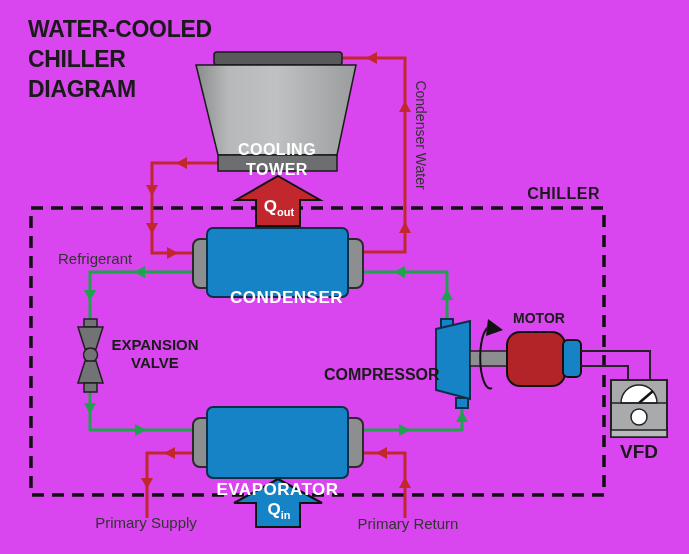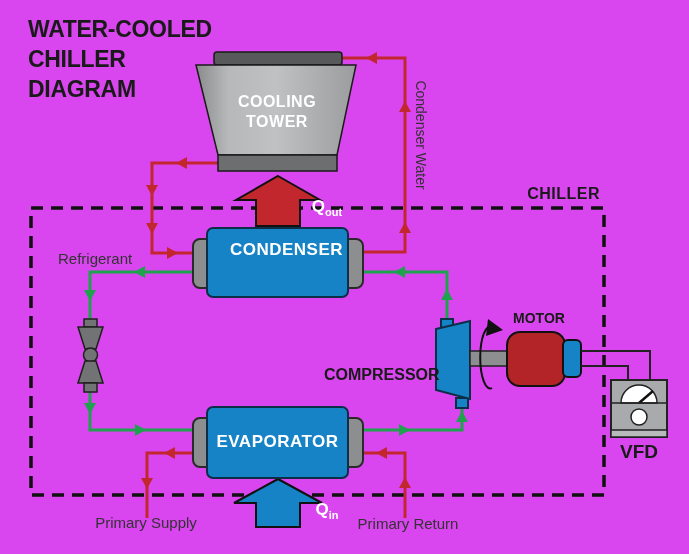--- a/index.html
+++ b/index.html
@@ -25,23 +25,23 @@
   .valve-gray{fill:#727375;stroke:#1f1f1f;stroke-width:1.5;}
   .motor-body{fill:var(--motor-red);stroke:#111;stroke-width:2;}
   .shaft{fill:#8d8e90;stroke:#222;stroke-width:1.5;}
   .wire{stroke:#222;stroke-width:2;fill:none;}
   .vfd-box{fill:var(--vfd-gray);stroke:#222;stroke-width:2;}
   .vfd-white{fill:#fff;stroke:#222;stroke-width:1.5;}
   .rot-arrow{stroke:#111;stroke-width:2;fill:none;}
 
   .lbl{position:absolute;color:#1a1a1a;}
   .title-line{font-size:23px;font-weight:700;line-height:30px;letter-spacing:-0.3px;color:#1a1a1a;}
-  .white-lbl{color:#fff;font-weight:700;}
+  .white-lbl{color:#fff;font-weight:700;margin-top:48px;}
   .center{text-align:center;}
-  .q-label{position:absolute;text-align:center;color:#fff;font-weight:700;font-size:17px;padding-left:48px;}
+  .q-label{position:absolute;text-align:center;color:#fff;font-weight:700;font-size:17px;}
   .q-label sub{font-size:11px;}
   .thin-lbl{font-size:15px;color:#333;font-weight:400;}
 </style>
 </head>
 <body>
 
 <div id="stage">
 
   <svg id="diagram-svg" width="689" height="554" viewBox="0 0 689 554">
     <defs>
@@ -162,20 +162,21 @@
   <div class="q-label" style="left:256px;top:197px;width:46px;">
     <span>Q</span><sub>out</sub>
   </div>
 
   <div class="lbl white-lbl center" style="left:207px;top:240px;width:159px;font-size:17px;letter-spacing:0.5px;">CONDENSER</div>
 
   <div class="lbl thin-lbl" style="left:58px;top:250px;">Refrigerant</div>
 
   <div class="lbl thin-lbl" style="left:421px;top:135px;transform:translate(-50%,-50%) rotate(90deg);white-space:nowrap;font-size:14px;">Condenser Water</div>
 
+  <div class="lbl center" style="left:104px;top:336px;width:102px;font-weight:700;font-size:15px;line-height:18px;">EXPANSION VALVE</div>
 
   <div class="lbl center" style="left:324px;top:353px;width:112px;font-weight:700;font-size:16px;margin-top:13px;">COMPRESSOR</div>
 
   <div class="lbl center" style="left:502px;top:310px;width:74px;font-weight:700;font-size:14px;">MOTOR</div>
 
   <div class="lbl white-lbl center" style="left:207px;top:432px;width:141px;font-size:17px;letter-spacing:0.5px;">EVAPORATOR</div>
 
   <div class="q-label" style="left:256px;top:500px;width:46px;">
     <span>Q</span><sub>in</sub>
   </div>

